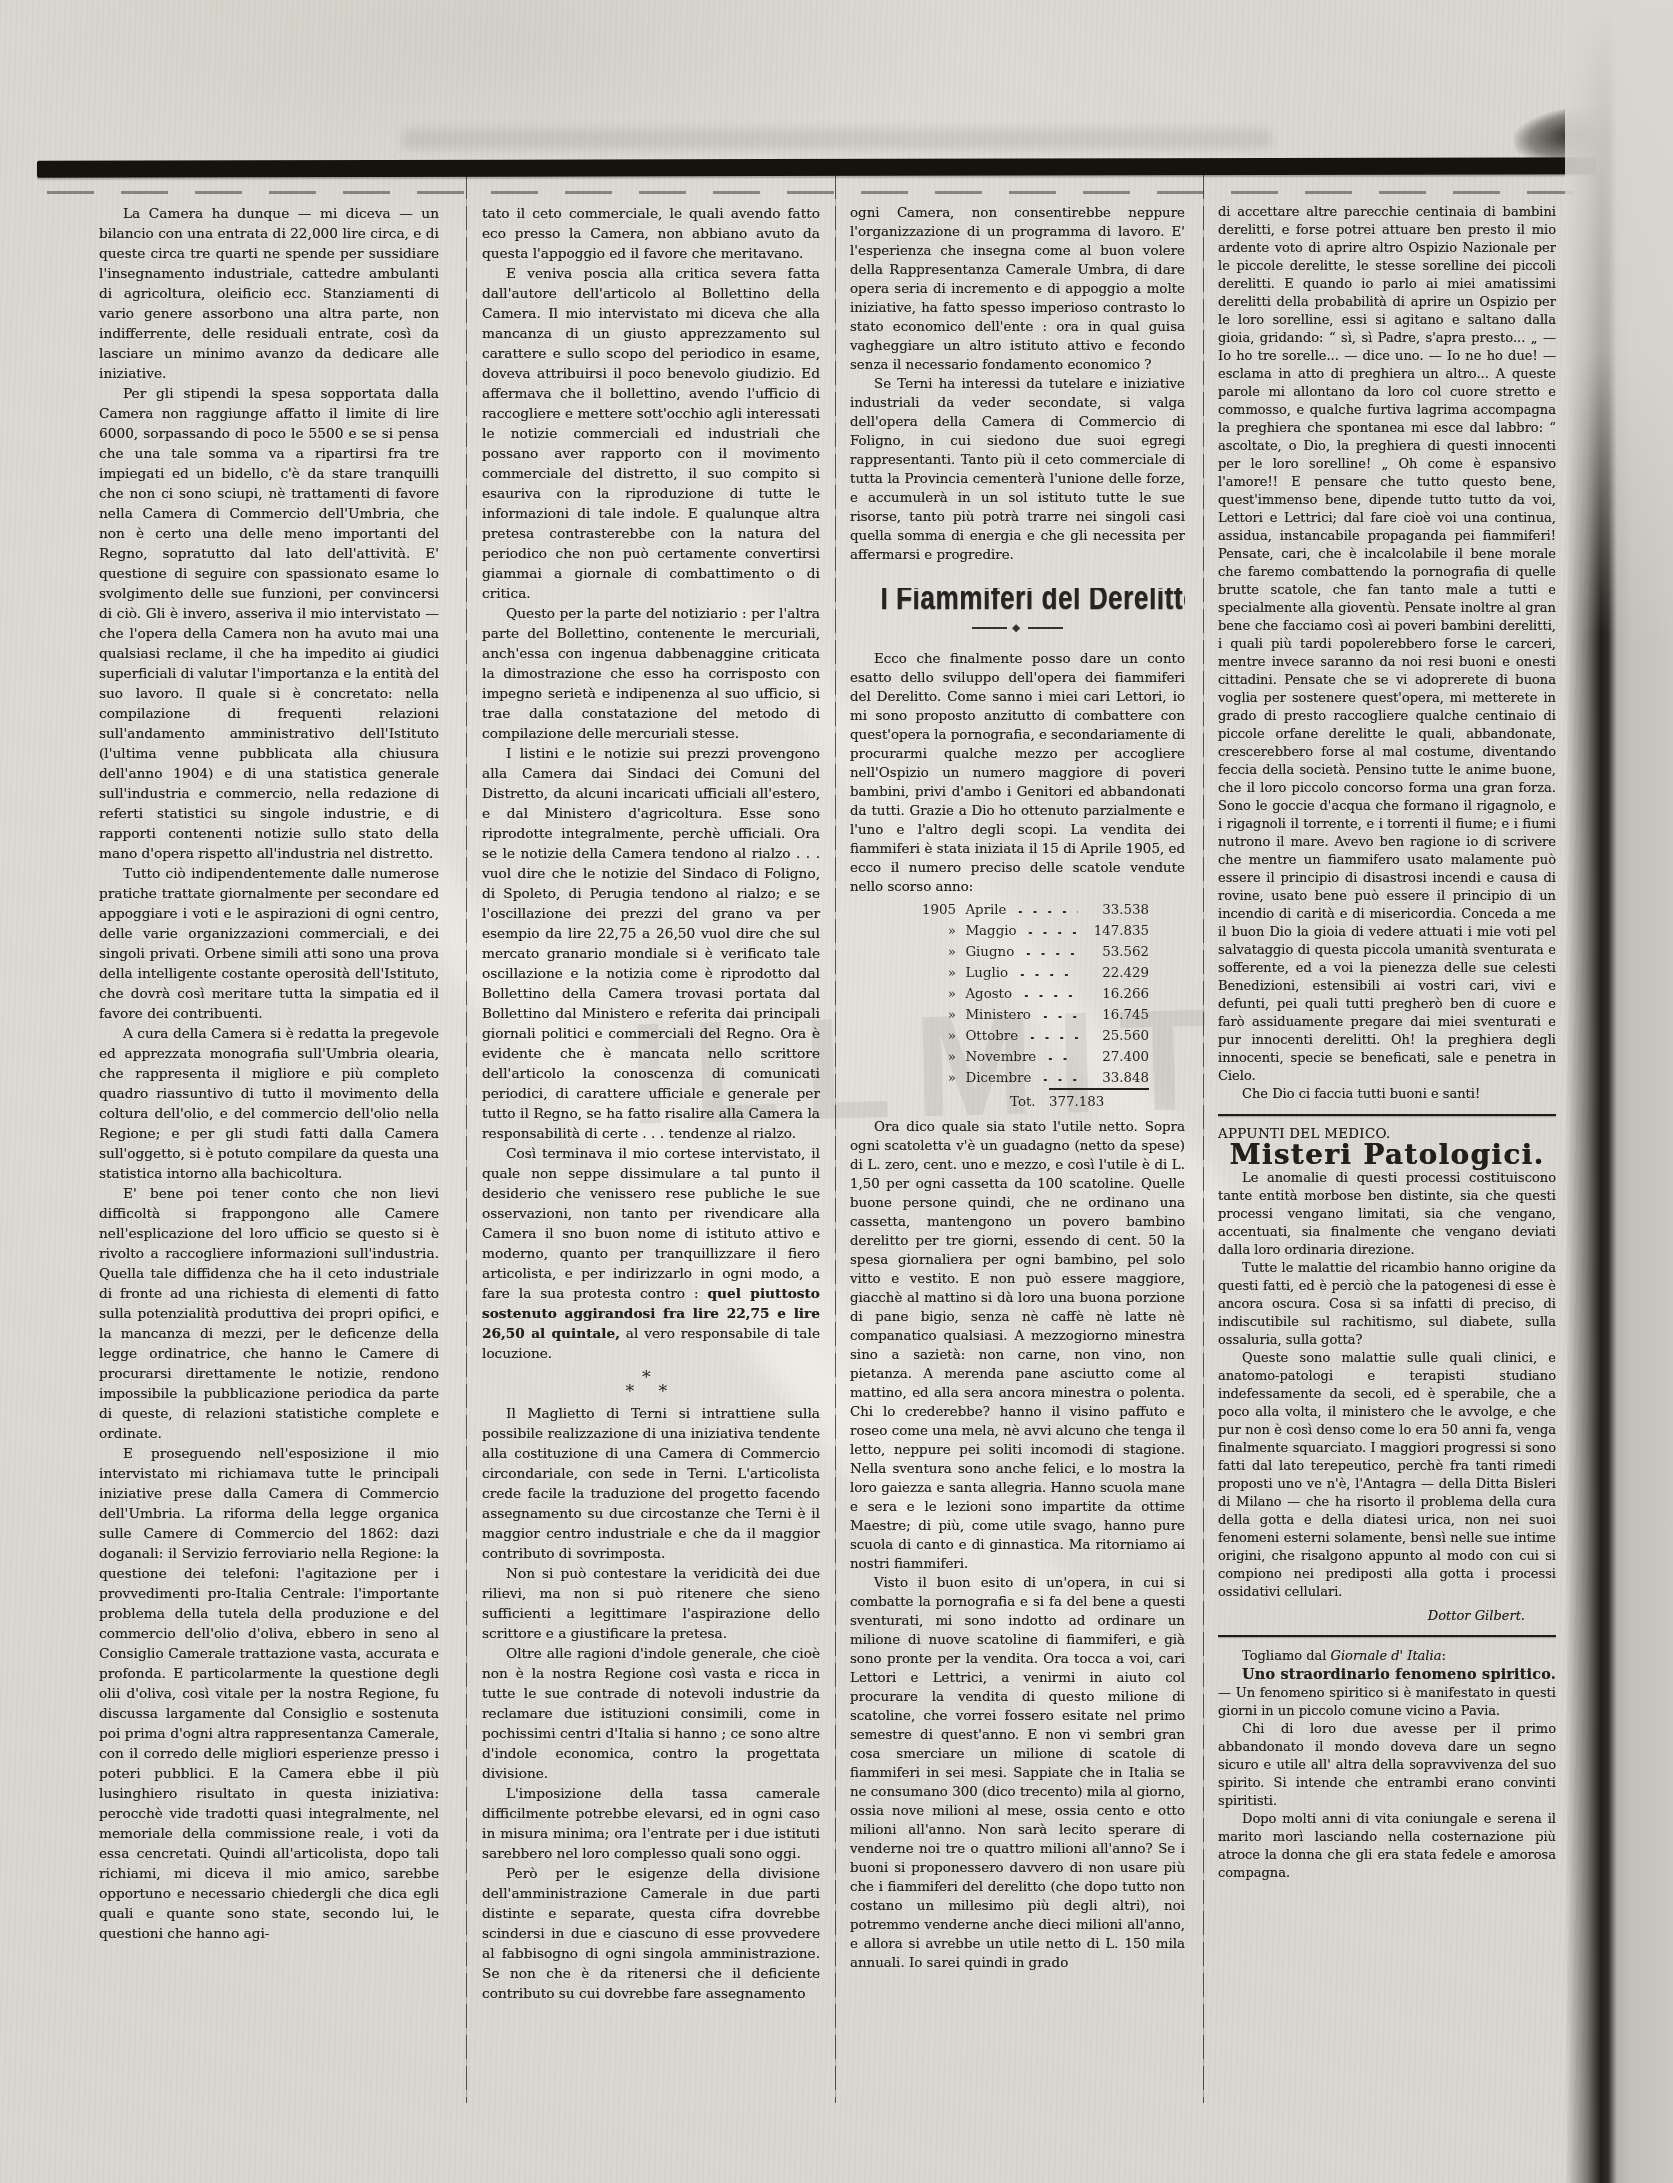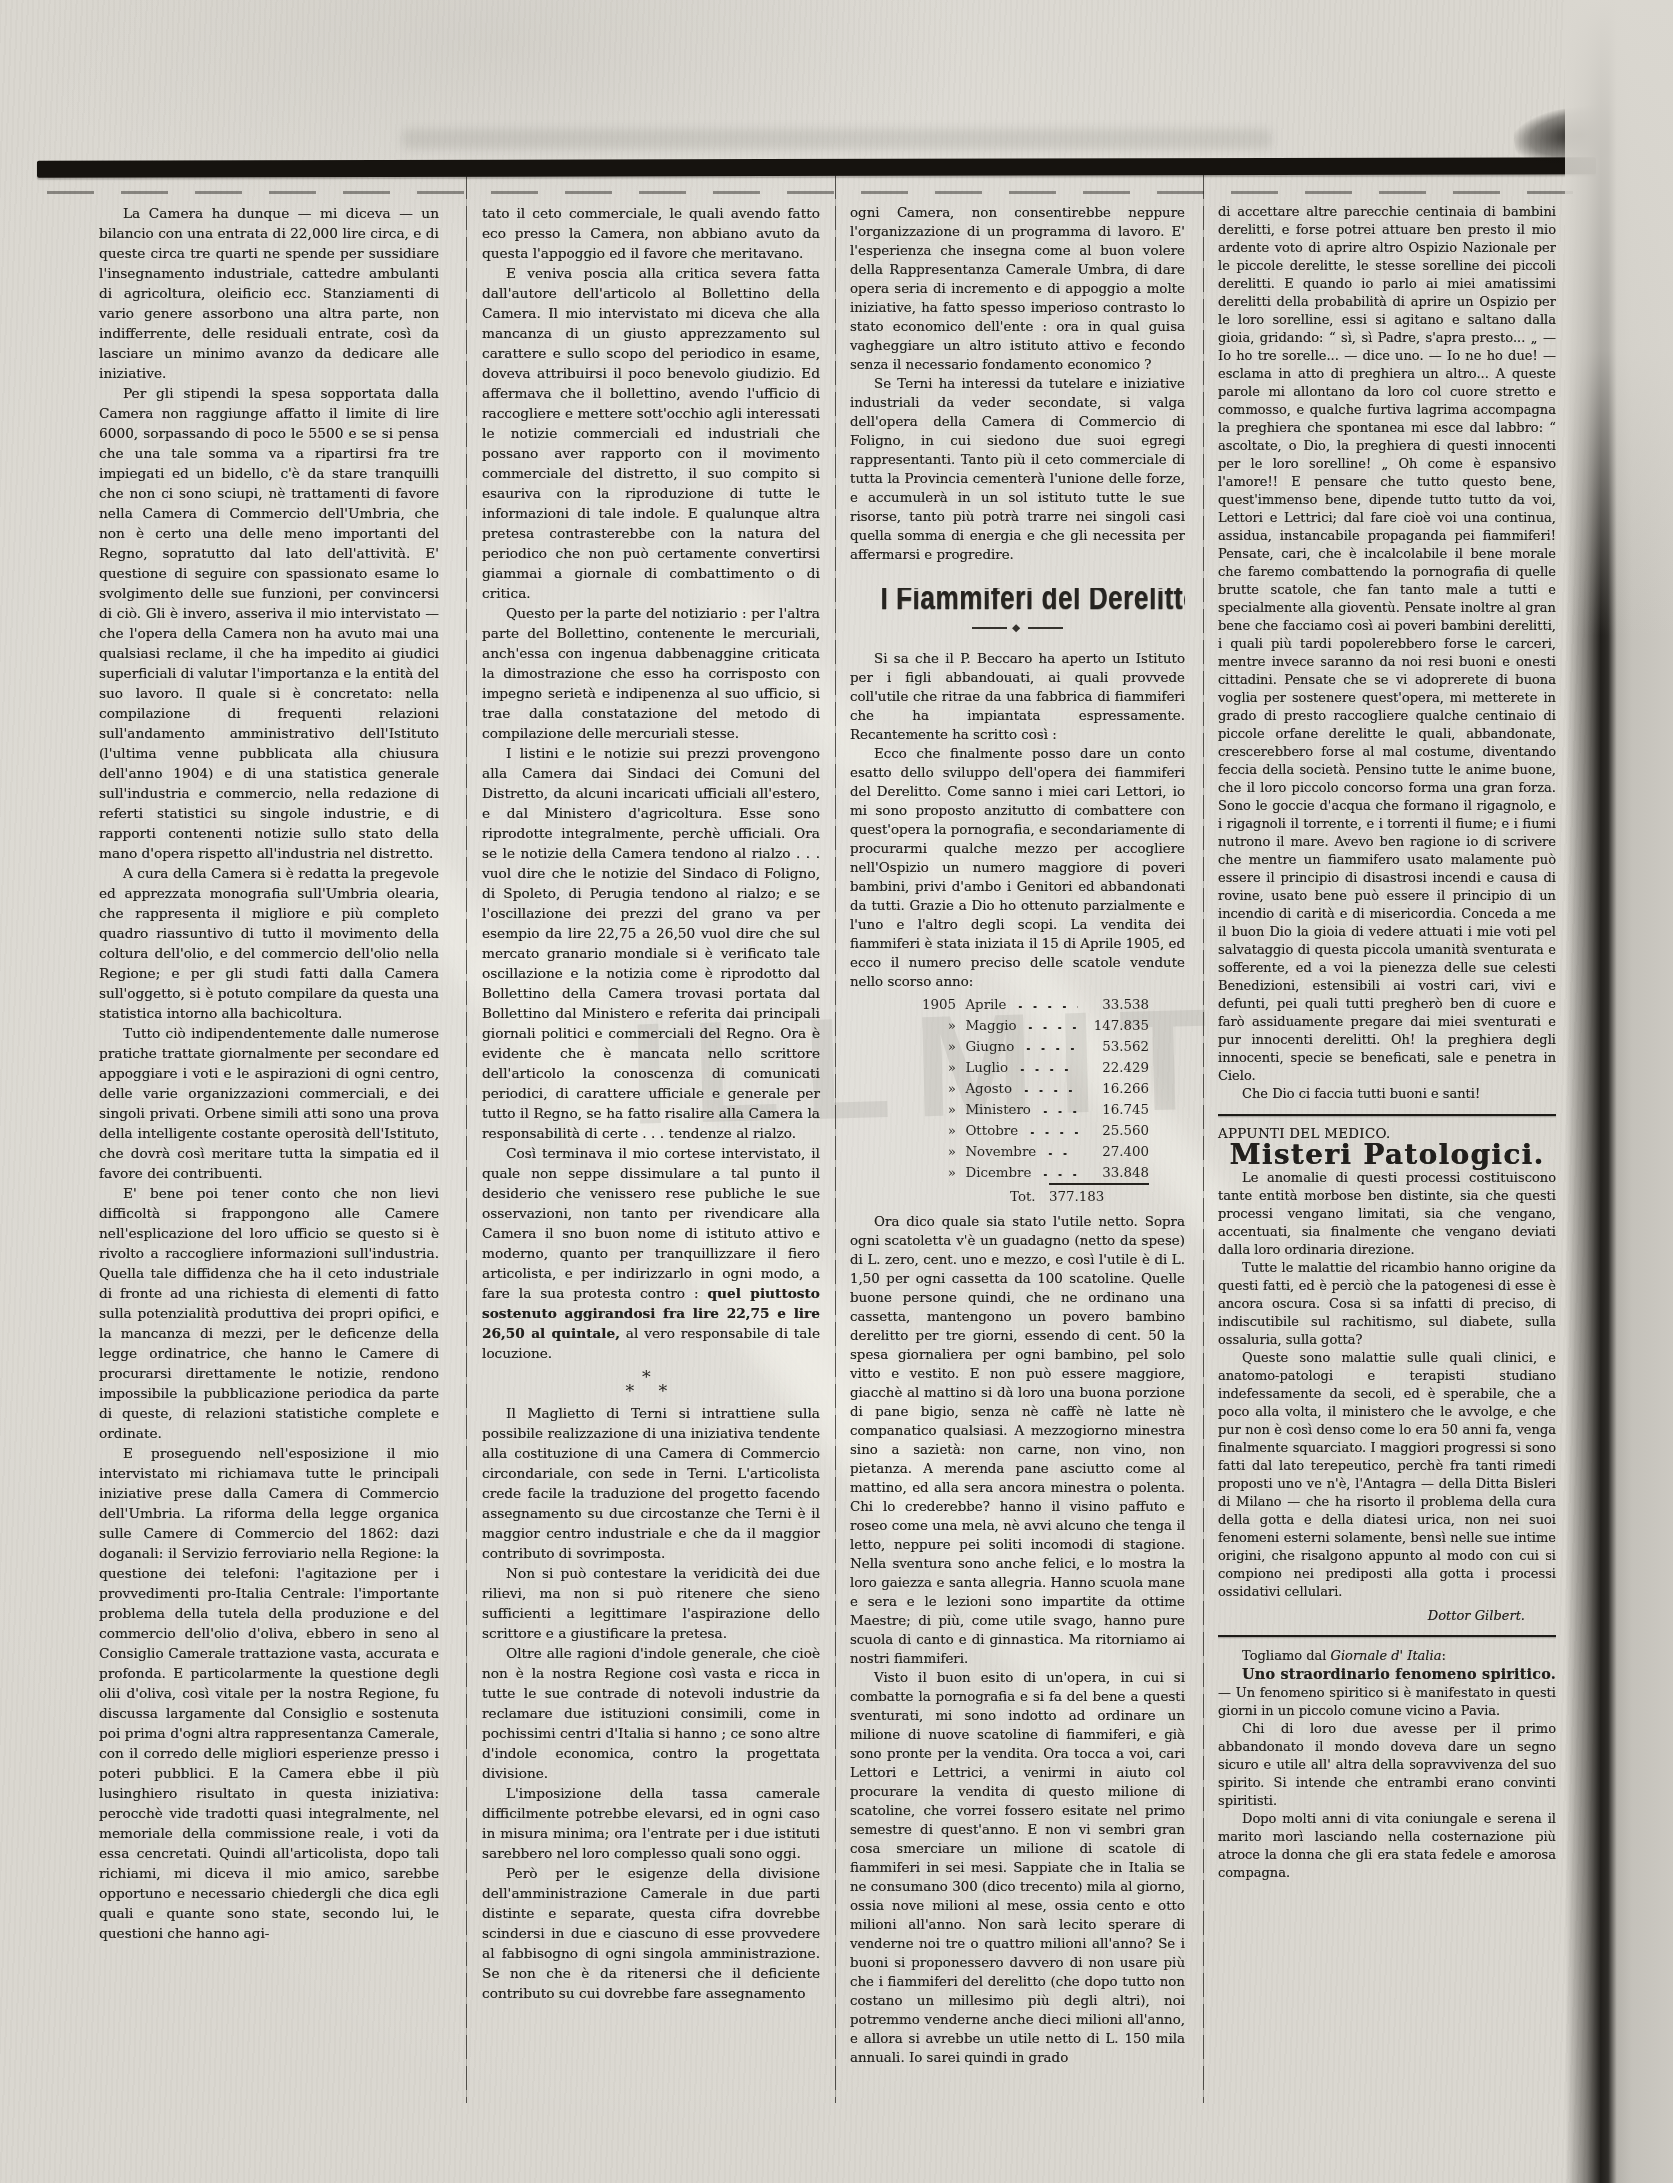--- a/index.html
+++ b/index.html
@@ -93,22 +93,22 @@
   <div class="fold-stripe s3"></div>
   <div class="watermark">ILLMIT</div>
 
   <div class="vrule vr1"></div>
   <div class="vrule vr2"></div>
   <div class="vrule vr3"></div>
 
   <div class="col c1">
     <p class="para">La Camera ha dunque — mi diceva — un bilancio con una entrata di 22,000 lire circa, e di queste circa tre quarti ne spende per sussidiare l'insegnamento industriale, cattedre ambulanti di agricoltura, oleificio ecc. Stanziamenti di vario genere assorbono una altra parte, non indifferrente, delle residuali entrate, così da lasciare un minimo avanzo da dedicare alle iniziative.</p>
     <p class="para">Per gli stipendi la spesa sopportata dalla Camera non raggiunge affatto il limite di lire 6000, sorpassando di poco le 5500 e se si pensa che una tale somma va a ripartirsi fra tre impiegati ed un bidello, c'è da stare tranquilli che non ci sono sciupi, nè trattamenti di favore nella Camera di Commercio dell'Umbria, che non è certo una delle meno importanti del Regno, sopratutto dal lato dell'attività. E' questione di seguire con spassionato esame lo svolgimento delle sue funzioni, per convincersi di ciò. Gli è invero, asseriva il mio intervistato — che l'opera della Camera non ha avuto mai una qualsiasi reclame, il che ha impedito ai giudici superficiali di valutar l'importanza e la entità del suo lavoro. Il quale si è concretato: nella compilazione di frequenti relazioni sull'andamento amministrativo dell'Istituto (l'ultima venne pubblicata alla chiusura dell'anno 1904) e di una statistica generale sull'industria e commercio, nella redazione di referti statistici su singole industrie, e di rapporti contenenti notizie sullo stato della mano d'opera rispetto all'industria nel distretto.</p>
+    <p class="para">Tutto ciò indipendentemente dalle numerose pratiche trattate giornalmente per secondare ed appoggiare i voti e le aspirazioni di ogni centro, delle varie organizzazioni commerciali, e dei singoli privati. Orbene simili atti sono una prova della intelligente costante operosità dell'Istituto, che dovrà così meritare tutta la simpatia ed il favore dei contribuenti.</p>
     <p class="para">A cura della Camera si è redatta la pregevole ed apprezzata monografia sull'Umbria olearia, che rappresenta il migliore e più completo quadro riassuntivo di tutto il movimento della coltura dell'olio, e del commercio dell'olio nella Regione; e per gli studi fatti dalla Camera sull'oggetto, si è potuto compilare da questa una statistica intorno alla bachicoltura.</p>
-    <p class="para">Tutto ciò indipendentemente dalle numerose pratiche trattate giornalmente per secondare ed appoggiare i voti e le aspirazioni di ogni centro, delle varie organizzazioni commerciali, e dei singoli privati. Orbene simili atti sono una prova della intelligente costante operosità dell'Istituto, che dovrà così meritare tutta la simpatia ed il favore dei contribuenti.</p>
     <p class="para">E' bene poi tener conto che non lievi difficoltà si frappongono alle Camere nell'esplicazione del loro ufficio se questo si è rivolto a raccogliere informazioni sull'industria. Quella tale diffidenza che ha il ceto industriale di fronte ad una richiesta di elementi di fatto sulla potenzialità produttiva dei propri opifici, e la mancanza di mezzi, per le deficenze della legge ordinatrice, che hanno le Camere di procurarsi direttamente le notizie, rendono impossibile la pubblicazione periodica da parte di queste, di relazioni statistiche complete e ordinate.</p>
     <p class="para">E proseguendo nell'esposizione il mio intervistato mi richiamava tutte le principali iniziative prese dalla Camera di Commercio dell'Umbria. La riforma della legge organica sulle Camere di Commercio del 1862: dazi doganali: il Servizio ferroviario nella Regione: la questione dei telefoni: l'agitazione per i provvedimenti pro-Italia Centrale: l'importante problema della tutela della produzione e del commercio dell'olio d'oliva, ebbero in seno al Consiglio Camerale trattazione vasta, accurata e profonda. E particolarmente la questione degli olii d'oliva, così vitale per la nostra Regione, fu discussa largamente dal Consiglio e sostenuta poi prima d'ogni altra rappresentanza Camerale, con il corredo delle migliori esperienze presso i poteri pubblici. E la Camera ebbe il più lusinghiero risultato in questa iniziativa: perocchè vide tradotti quasi integralmente, nel memoriale della commissione reale, i voti da essa cencretati. Quindi all'articolista, dopo tali richiami, mi diceva il mio amico, sarebbe opportuno e necessario chiedergli che dica egli quali e quante sono state, secondo lui, le questioni che hanno agi-</p>
   </div>
 
   <div class="col c2">
     <p class="para noindent">tato il ceto commerciale, le quali avendo fatto eco presso la Camera, non abbiano avuto da questa l'appoggio ed il favore che meritavano.</p>
     <p class="para">E veniva poscia alla critica severa fatta dall'autore dell'articolo al Bollettino della Camera. Il mio intervistato mi diceva che alla mancanza di un giusto apprezzamento sul carattere e sullo scopo del periodico in esame, doveva attribuirsi il poco benevolo giudizio. Ed affermava che il bollettino, avendo l'ufficio di raccogliere e mettere sott'occhio agli interessati le notizie commerciali ed industriali che possano aver rapporto con il movimento commerciale del distretto, il suo compito si esauriva con la riproduzione di tutte le informazioni di tale indole. E qualunque altra pretesa contrasterebbe con la natura del periodico che non può certamente convertirsi giammai a giornale di combattimento o di critica.</p>
     <p class="para">Questo per la parte del notiziario : per l'altra parte del Bollettino, contenente le mercuriali, anch'essa con ingenua dabbenaggine criticata la dimostrazione che esso ha corrisposto con impegno serietà e indipenenza al suo ufficio, si trae dalla constatazione del metodo di compilazione delle mercuriali stesse.</p>
     <p class="para">I listini e le notizie sui prezzi provengono alla Camera dai Sindaci dei Comuni del Distretto, da alcuni incaricati ufficiali all'estero, e dal Ministero d'agricoltura. Esse sono riprodotte integralmente, perchè ufficiali. Ora se le notizie della Camera tendono al rialzo . . . vuol dire che le notizie del Sindaco di Foligno, di Spoleto, di Perugia tendono al rialzo; e se l'oscillazione dei prezzi del grano va per esempio da lire 22,75 a 26,50 vuol dire che sul mercato granario mondiale si è verificato tale oscillazione e la notizia come è riprodotto dal Bollettino della Camera trovasi portata dal Bollettino dal Ministero e referita dai principali giornali politici e commerciali del Regno. Ora è evidente che è mancata nello scrittore dell'articolo la conoscenza di comunicati periodici, di carattere ufficiale e generale per tutto il Regno, se ha fatto risalire alla Camera la responsabilità di certe . . . tendenze al rialzo.</p>
     <p class="para">
@@ -127,21 +127,20 @@
 
   <div class="col c3">
     <p class="para noindent">ogni Camera, non consentirebbe neppure l'organizzazione di un programma di lavoro. E' l'esperienza che insegna come al buon volere della Rappresentanza Camerale Umbra, di dare opera seria di incremento e di appoggio a molte iniziative, ha fatto spesso imperioso contrasto lo stato economico dell'ente : ora in qual guisa vagheggiare un altro istituto attivo e fecondo senza il necessario fondamento economico ?</p>
     <p class="para">Se Terni ha interessi da tutelare e iniziative industriali da veder secondate, si valga dell'opera della Camera di Commercio di Foligno, in cui siedono due suoi egregi rappresentanti. Tanto più il ceto commerciale di tutta la Provincia cementerà l'unione delle forze, e accumulerà in un sol istituto tutte le sue risorse, tanto più potrà trarre nei singoli casi quella somma di energia e che gli necessita per affermarsi e progredire.</p>
     <div class="headline-wrap">
       <span class="headline">I Fiammiferi del Derelitto</span>
     </div>
     <div class="ornament">
       <span class="ornament-glyph">◆</span>
     </div>
-    <p class="para">Si sa che il P. Beccaro ha aperto un Istituto per i figli abbandouati, ai quali provvede coll'utile che ritrae da una fabbrica di fiammiferi che ha impiantata espressamente. Recantemente ha scritto così :</p>
     <p class="para">Ecco che finalmente posso dare un conto esatto dello sviluppo dell'opera dei fiammiferi del Derelitto. Come sanno i miei cari Lettori, io mi sono proposto anzitutto di combattere con quest'opera la pornografia, e secondariamente di procurarmi qualche mezzo per accogliere nell'Ospizio un numero maggiore di poveri bambini, privi d'ambo i Genitori ed abbandonati da tutti. Grazie a Dio ho ottenuto parzialmente e l'uno e l'altro degli scopi. La vendita dei fiammiferi è stata iniziata il 15 di Aprile 1905, ed ecco il numero preciso delle scatole vendute nello scorso anno:</p>
     <div class="sales">
       <div class="trow">
         <span class="t-year">1905</span>
           <span class="t-month">Aprile</span>
           <span class="t-leader"></span>
           <span class="t-value">33.538</span>
       </div>
       <div class="trow">
         <span class="t-year">»</span>

